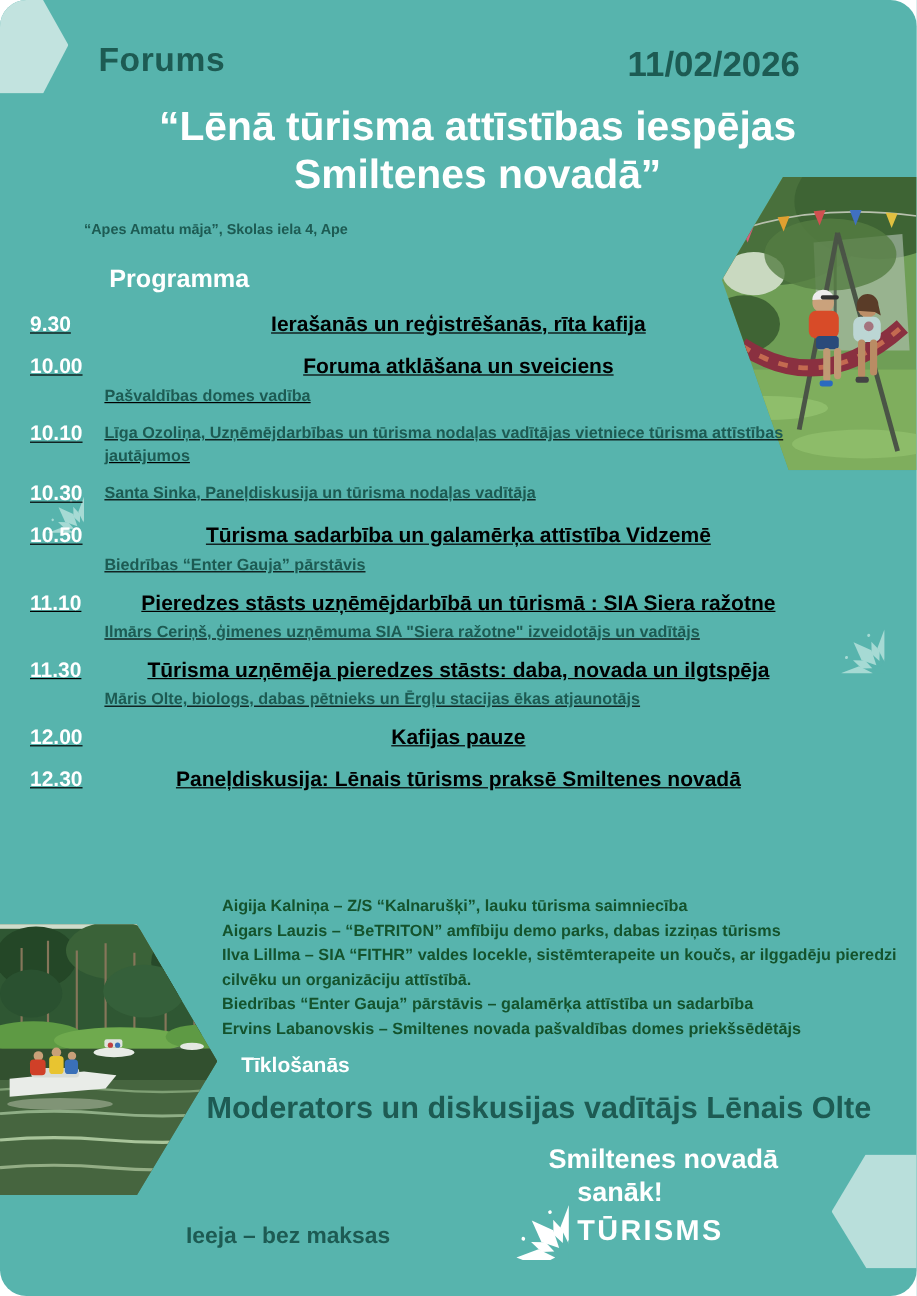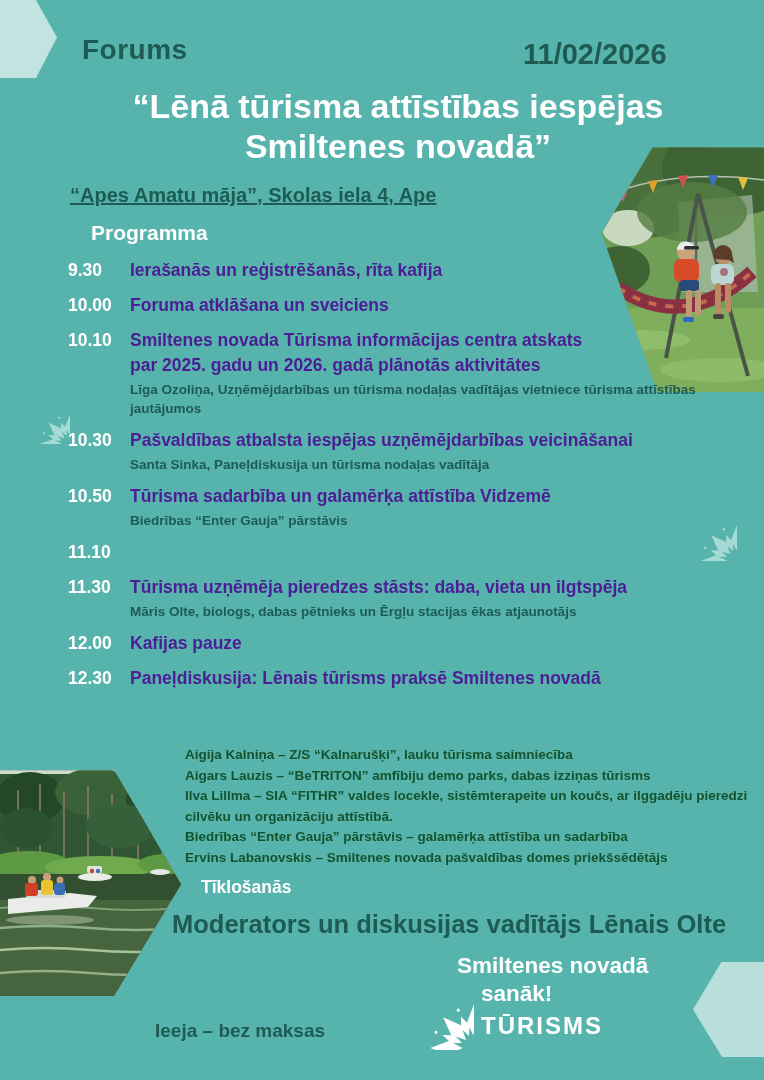--- a/index.html
+++ b/index.html
@@ -1,17 +1,17 @@
 <!DOCTYPE html>
 <html><head>
 <meta charset="utf-8">
 <style>
   html,body{margin:0;padding:0;}
   body{font-family:"Liberation Sans", sans-serif;}
-  #poster{position:relative;width:764px;height:1080px;background:#57b4ad;overflow:hidden;}
+  #poster{position:relative;width:764px;height:1080px;background:#57b4ad;overflow:hidden;border-radius:22px;}
 
   
   .arrow-shape{position:absolute;left:0;top:0;width:57px;height:78px;background:#c2e3df;
     clip-path:polygon(0 0,63% 0,100% 48%,63% 100%,0 100%);}
   .hex-shape{position:absolute;left:693px;top:962px;width:71px;height:95px;background:#b9dfdb;
     clip-path:polygon(40% 0,100% 0,100% 100%,41% 100%,0 50%);}
   .flower-decor{position:absolute;color:#a6dad4;}
   .flower-left{left:4px;top:378px;width:66px;height:66px;}
   .flower-right{left:657px;top:481px;width:80px;height:80px;}
 
@@ -23,28 +23,28 @@
     clip-path:polygon(0 1%,63% 1%,100% 51%,63% 100%,0 100%);}
   .photo svg{display:block;}
 
   
   .t{position:absolute;font-weight:700;}
   .dark{color:#1d5b53;}
   .white{color:#ffffff;padding-left:16px;}
   .kicker{left:82px;top:34px;font-size:28px;letter-spacing:.5px;}
   .date{left:523px;top:38px;font-size:29px;}
   .title{left:0;top:86px;width:764px;text-align:center;font-size:34px;line-height:40px;}
-  .venue{left:70px;top:184px;font-size:20px;text-decoration:underline;}
+  .venue{left:70px;top:184px;font-size:12px;}
   .prog-heading{left:75px;top:221px;font-size:21px;}
 
   .program{position:absolute;left:0;top:258px;width:764px;}
-  .prog-row{display:flex;margin-bottom:10px;padding-left:68px;}
+  .prog-row{display:flex;margin-bottom:10px;padding-left:25px;text-decoration:underline;}
   .prog-time{width:62px;flex:0 0 62px;font-weight:700;color:#fff;font-size:17.5px;line-height:25px;}
   .prog-body{flex:1;}
-  .prog-title{font-weight:700;color:#4c1d95;font-size:17.5px;line-height:25px;max-width:590px;}
+  .prog-title{font-weight:700;color:#000000;font-size:17.5px;line-height:25px;max-width:590px;text-align:center;}
   .prog-note{font-weight:700;color:#1d5b53;font-size:13.5px;line-height:19px;margin-top:2px;max-width:575px;}
   .prog-note:empty{display:none;margin:0;}
   .line{display:block;}
 
   .panel-list{position:absolute;left:185px;top:745px;width:575px;}
   .panel-item{font-weight:700;color:#14532d;font-size:13.5px;line-height:20.5px;}
 
   .networking{left:185px;top:877px;font-size:17.5px;}
   .moderator{left:172px;top:910px;font-size:25.5px;}
   .admission{left:155px;top:1020px;font-size:19px;}
@@ -221,70 +221,74 @@
 
       </div>
     </div>
 
     <div class="prog-row">
       <div class="prog-time">10.00</div>
       <div class="prog-body">
         <div class="prog-title">
             <span class="line">Foruma atklāšana un sveiciens</span>
           </div>
+        <div class="prog-note">
+            <span class="line">Pašvaldības domes vadība</span>
+          </div>
       </div>
     </div>
 
     <div class="prog-row">
       <div class="prog-time">10.10</div>
       <div class="prog-body">
-        <div class="prog-title">
-            <span class="line">Smiltenes novada Tūrisma informācijas centra atskats</span>
-            <span class="line">par 2025. gadu un 2026. gadā plānotās aktivitātes</span>
-          </div>
         <div class="prog-note">
             <span class="line">Līga Ozoliņa, Uzņēmējdarbības un tūrisma nodaļas vadītājas vietniece tūrisma attīstības</span>
             <span class="line">jautājumos</span>
           </div>
       </div>
     </div>
 
     <div class="prog-row">
       <div class="prog-time">10.30</div>
       <div class="prog-body">
-        <div class="prog-title">
-            <span class="line">Pašvaldības atbalsta iespējas uzņēmējdarbības veicināšanai</span>
-          </div>
         <div class="prog-note">
             <span class="line">Santa Sinka, Paneļdiskusija un tūrisma nodaļas vadītāja</span>
           </div>
       </div>
     </div>
 
     <div class="prog-row">
       <div class="prog-time">10.50</div>
       <div class="prog-body">
         <div class="prog-title">
             <span class="line">Tūrisma sadarbība un galamērķa attīstība Vidzemē</span>
           </div>
         <div class="prog-note">
             <span class="line">Biedrības “Enter Gauja” pārstāvis</span>
           </div>
       </div>
     </div>
 
     <div class="prog-row">
       <div class="prog-time">11.10</div>
+      <div class="prog-body">
+        <div class="prog-title">
+            <span class="line">Pieredzes stāsts uzņēmējdarbībā un tūrismā : SIA Siera ražotne</span>
+          </div>
+        <div class="prog-note">
+            <span class="line">Ilmārs Ceriņš, ģimenes uzņēmuma SIA "Siera ražotne" izveidotājs un vadītājs</span>
+          </div>
+      </div>
     </div>
 
     <div class="prog-row">
       <div class="prog-time">11.30</div>
       <div class="prog-body">
         <div class="prog-title">
-            <span class="line">Tūrisma uzņēmēja pieredzes stāsts: daba, vieta un ilgtspēja</span>
+            <span class="line">Tūrisma uzņēmēja pieredzes stāsts: daba, novada un ilgtspēja</span>
           </div>
         <div class="prog-note">
             <span class="line">Māris Olte, biologs, dabas pētnieks un Ērgļu stacijas ēkas atjaunotājs</span>
           </div>
       </div>
     </div>
 
     <div class="prog-row">
       <div class="prog-time">12.00</div>
       <div class="prog-body">

